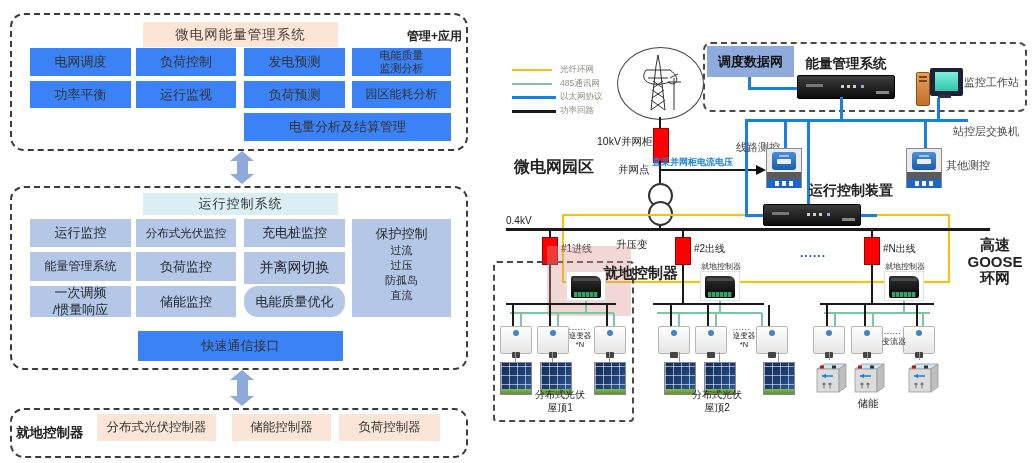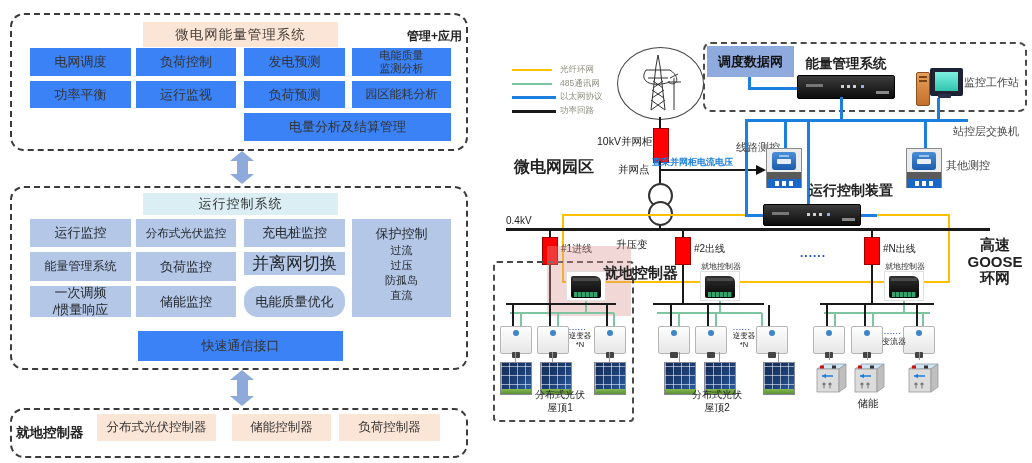--- a/index.html
+++ b/index.html
@@ -97,21 +97,21 @@
 
   <div class="dash" style="left:10px;top:186px;width:454px;height:180px;"></div>
   <div class="c cyanh" style="left:143px;top:193px;width:195px;height:22px;font-size:13px;letter-spacing:1px;color:#333;">运行控制系统</div>
 
   <div class="c purple" style="left:30px;top:219px;width:101px;height:28px;font-size:13px;">运行监控</div>
   <div class="c purple" style="left:136px;top:219px;width:100px;height:28px;font-size:11.5px;">分布式光伏监控</div>
   <div class="c purple" style="left:244px;top:219px;width:101px;height:28px;font-size:13px;">充电桩监控</div>
 
   <div class="c purple" style="left:30px;top:252px;width:101px;height:29px;font-size:12px;">能量管理系统</div>
   <div class="c purple" style="left:136px;top:252px;width:100px;height:29px;font-size:13px;">负荷监控</div>
-  <div class="c purple" style="left:244px;top:252px;width:101px;height:23px;font-size:17px;">并离网切换</div>
+  <div class="c purple" style="left:244px;top:252px;width:101px;height:32px;font-size:14px;">并离网切换</div>
 
   <div class="c purple pre" style="left:30px;top:286px;width:101px;height:31px;font-size:13px;line-height:1.25;">一次调频
 /惯量响应</div>
   <div class="c purple" style="left:136px;top:286px;width:100px;height:31px;font-size:13px;">储能监控</div>
   <div class="c purple" style="left:244px;top:286px;width:101px;height:31px;font-size:13px;border-radius:14px;">电能质量优化</div>
 
   <div class="c purple" style="left:352px;top:219px;width:99px;height:98px;flex-direction:column;justify-content:flex-start;padding-top:6px;box-sizing:border-box;">
     <span style="font-size:13px;">保护控制</span>
     <span class="pre" style="font-size:11px;line-height:1.35;">过流
 过压

